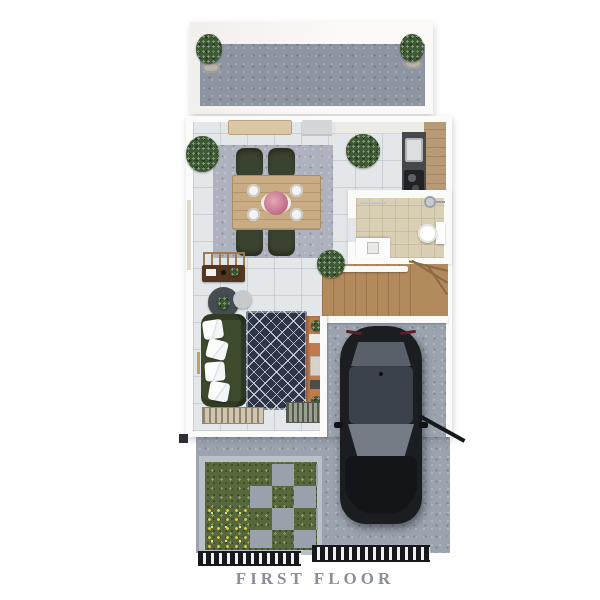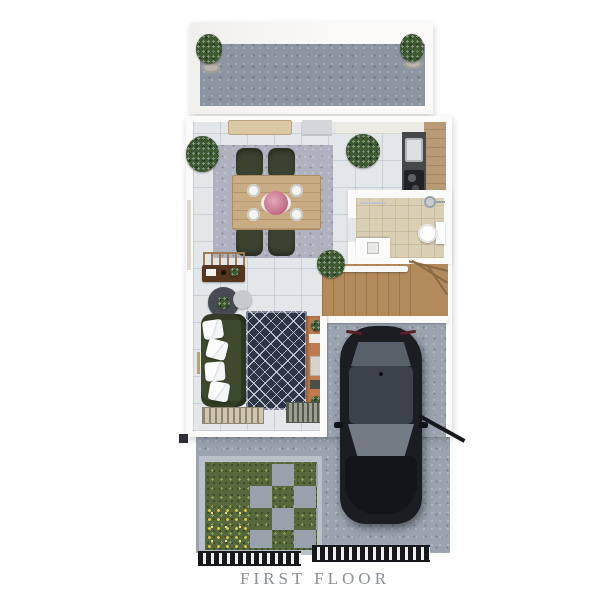--- a/index.html
+++ b/index.html
@@ -38,21 +38,21 @@
       border-top:2px solid var(--gate,#17181c);border-bottom:2px solid var(--gate,#17181c);}
   .plantball{border-radius:50%;background-color:var(--plant,#3e5a33);
       background-image:radial-gradient(rgba(255,255,255,.35) 1px, transparent 1.3px),
                        radial-gradient(rgba(0,0,0,.38) 1px, transparent 1.4px);
       background-size:5px 5px,7px 7px;box-shadow:0 1px 2px rgba(0,0,0,.35);}
   .pot{border-radius:50%;background:#b9b5ae;box-shadow:inset 0 0 0 2px #a19d96;}
   .pillow{background:linear-gradient(115deg,#fcfcfc 52%,#d9dde3 56%,#f4f5f7 62%);
       border-radius:4px;box-shadow:0 1px 2px rgba(0,0,0,.35);}
   .blockshadow{box-shadow:1px 3px 7px rgba(0,0,0,.18);}
   .wallwhite{background:#fafaf8;}
-  .caption{font-family:"Liberation Serif",serif;font-size:17px;letter-spacing:4px;text-align:center;}
+  .caption{font-family:"Liberation Serif",serif;font-size:17px;letter-spacing:4px;text-align:center;font-weight:bold;}
 </style>
 </head>
 <body>
 
 <div id="canvas" style="--plant: #3e5a33; --paver: #98a1ac; --gate: #17181c; --flowers: #d8c84a;">
 
   <div class="abs tex-speckle" style="left: 196px; top: 437px; width: 254px; height: 116px; background-color: rgb(155, 163, 175);"></div>
 
   <div class="abs" style="left:199px;top:456px;width:123px;height:99px;background:#bac0c7;"></div>
   <div class="abs tex-grass" style="left: 205px; top: 462px; width: 112px; height: 88px; background-color: rgb(87, 104, 60);"></div>

